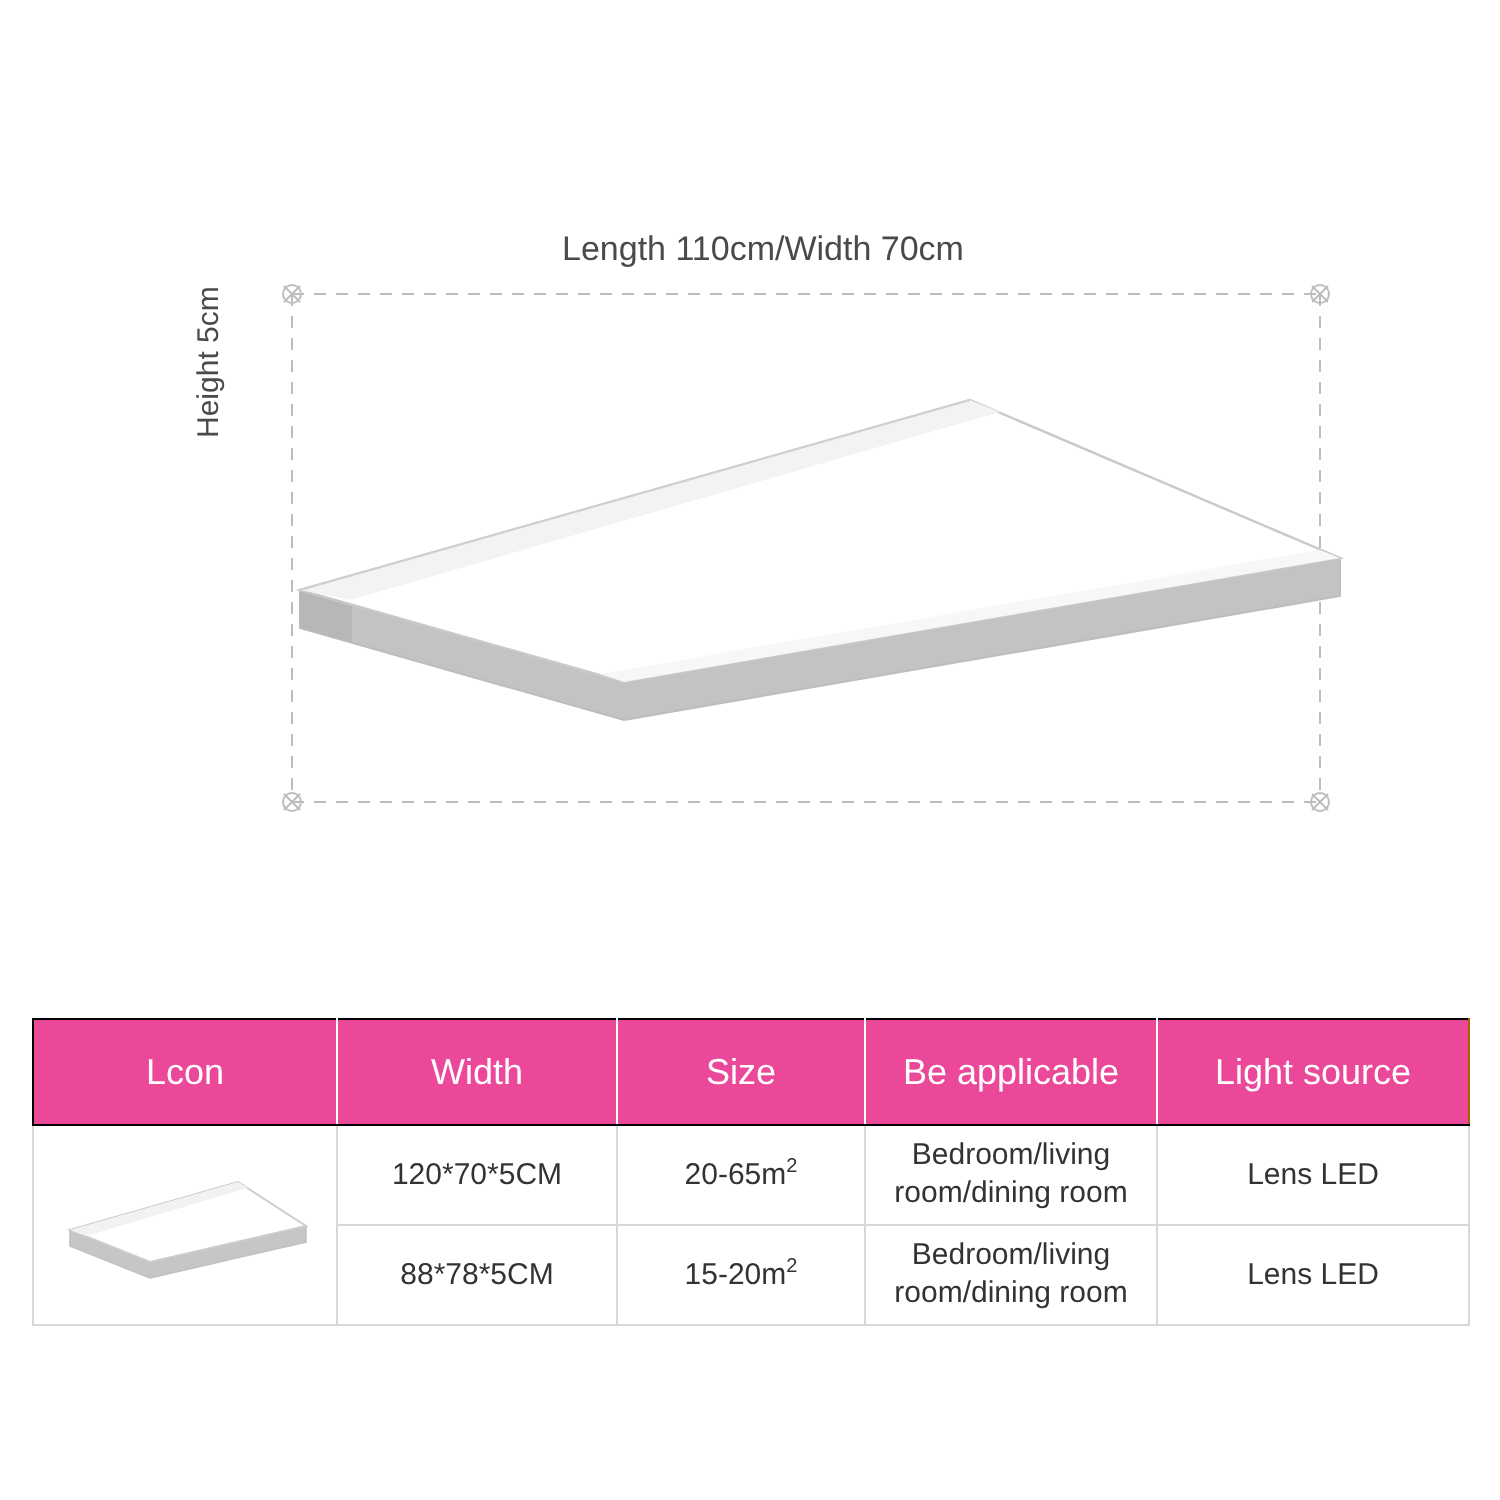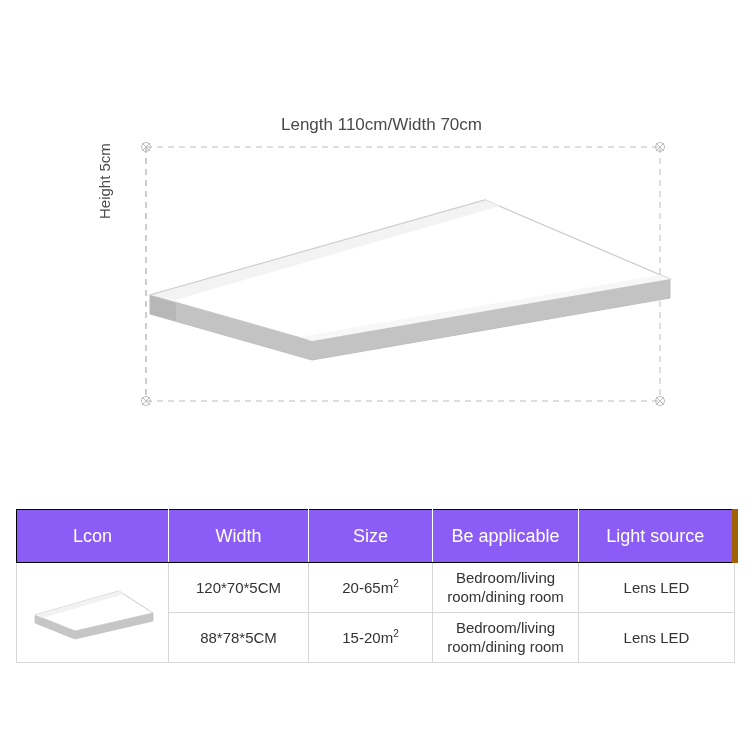--- a/index.html
+++ b/index.html
@@ -56,29 +56,29 @@
   }
   #spec-table td, #spec-table th {
     border: 1px solid #d7d7d7;
     padding: 0;
     text-align: center;
     vertical-align: middle;
     color: #333333;
     font-weight: normal;
   }
   #spec-table thead th {
-    background: #8b5cf6;
+    background: #ec4899;
     color: #ffffff;
     height: 52px;
     font-size: 18px;
     border: 1px solid #000000;
     border-right: 1px solid #ffffff;
   }
   #spec-table thead th:last-child {
-    border-right: 6px solid #a16207;
+    border-right: 1px solid #a16207;
   }
   .col-icon { width: 152px; }
   .col-size { width: 140px; }
   .col-space { width: 124px; }
   .col-applicable { width: 146px; }
   .col-source { width: 156px; }
 
   .body-row td {
     height: 49px;
     font-size: 15px;

